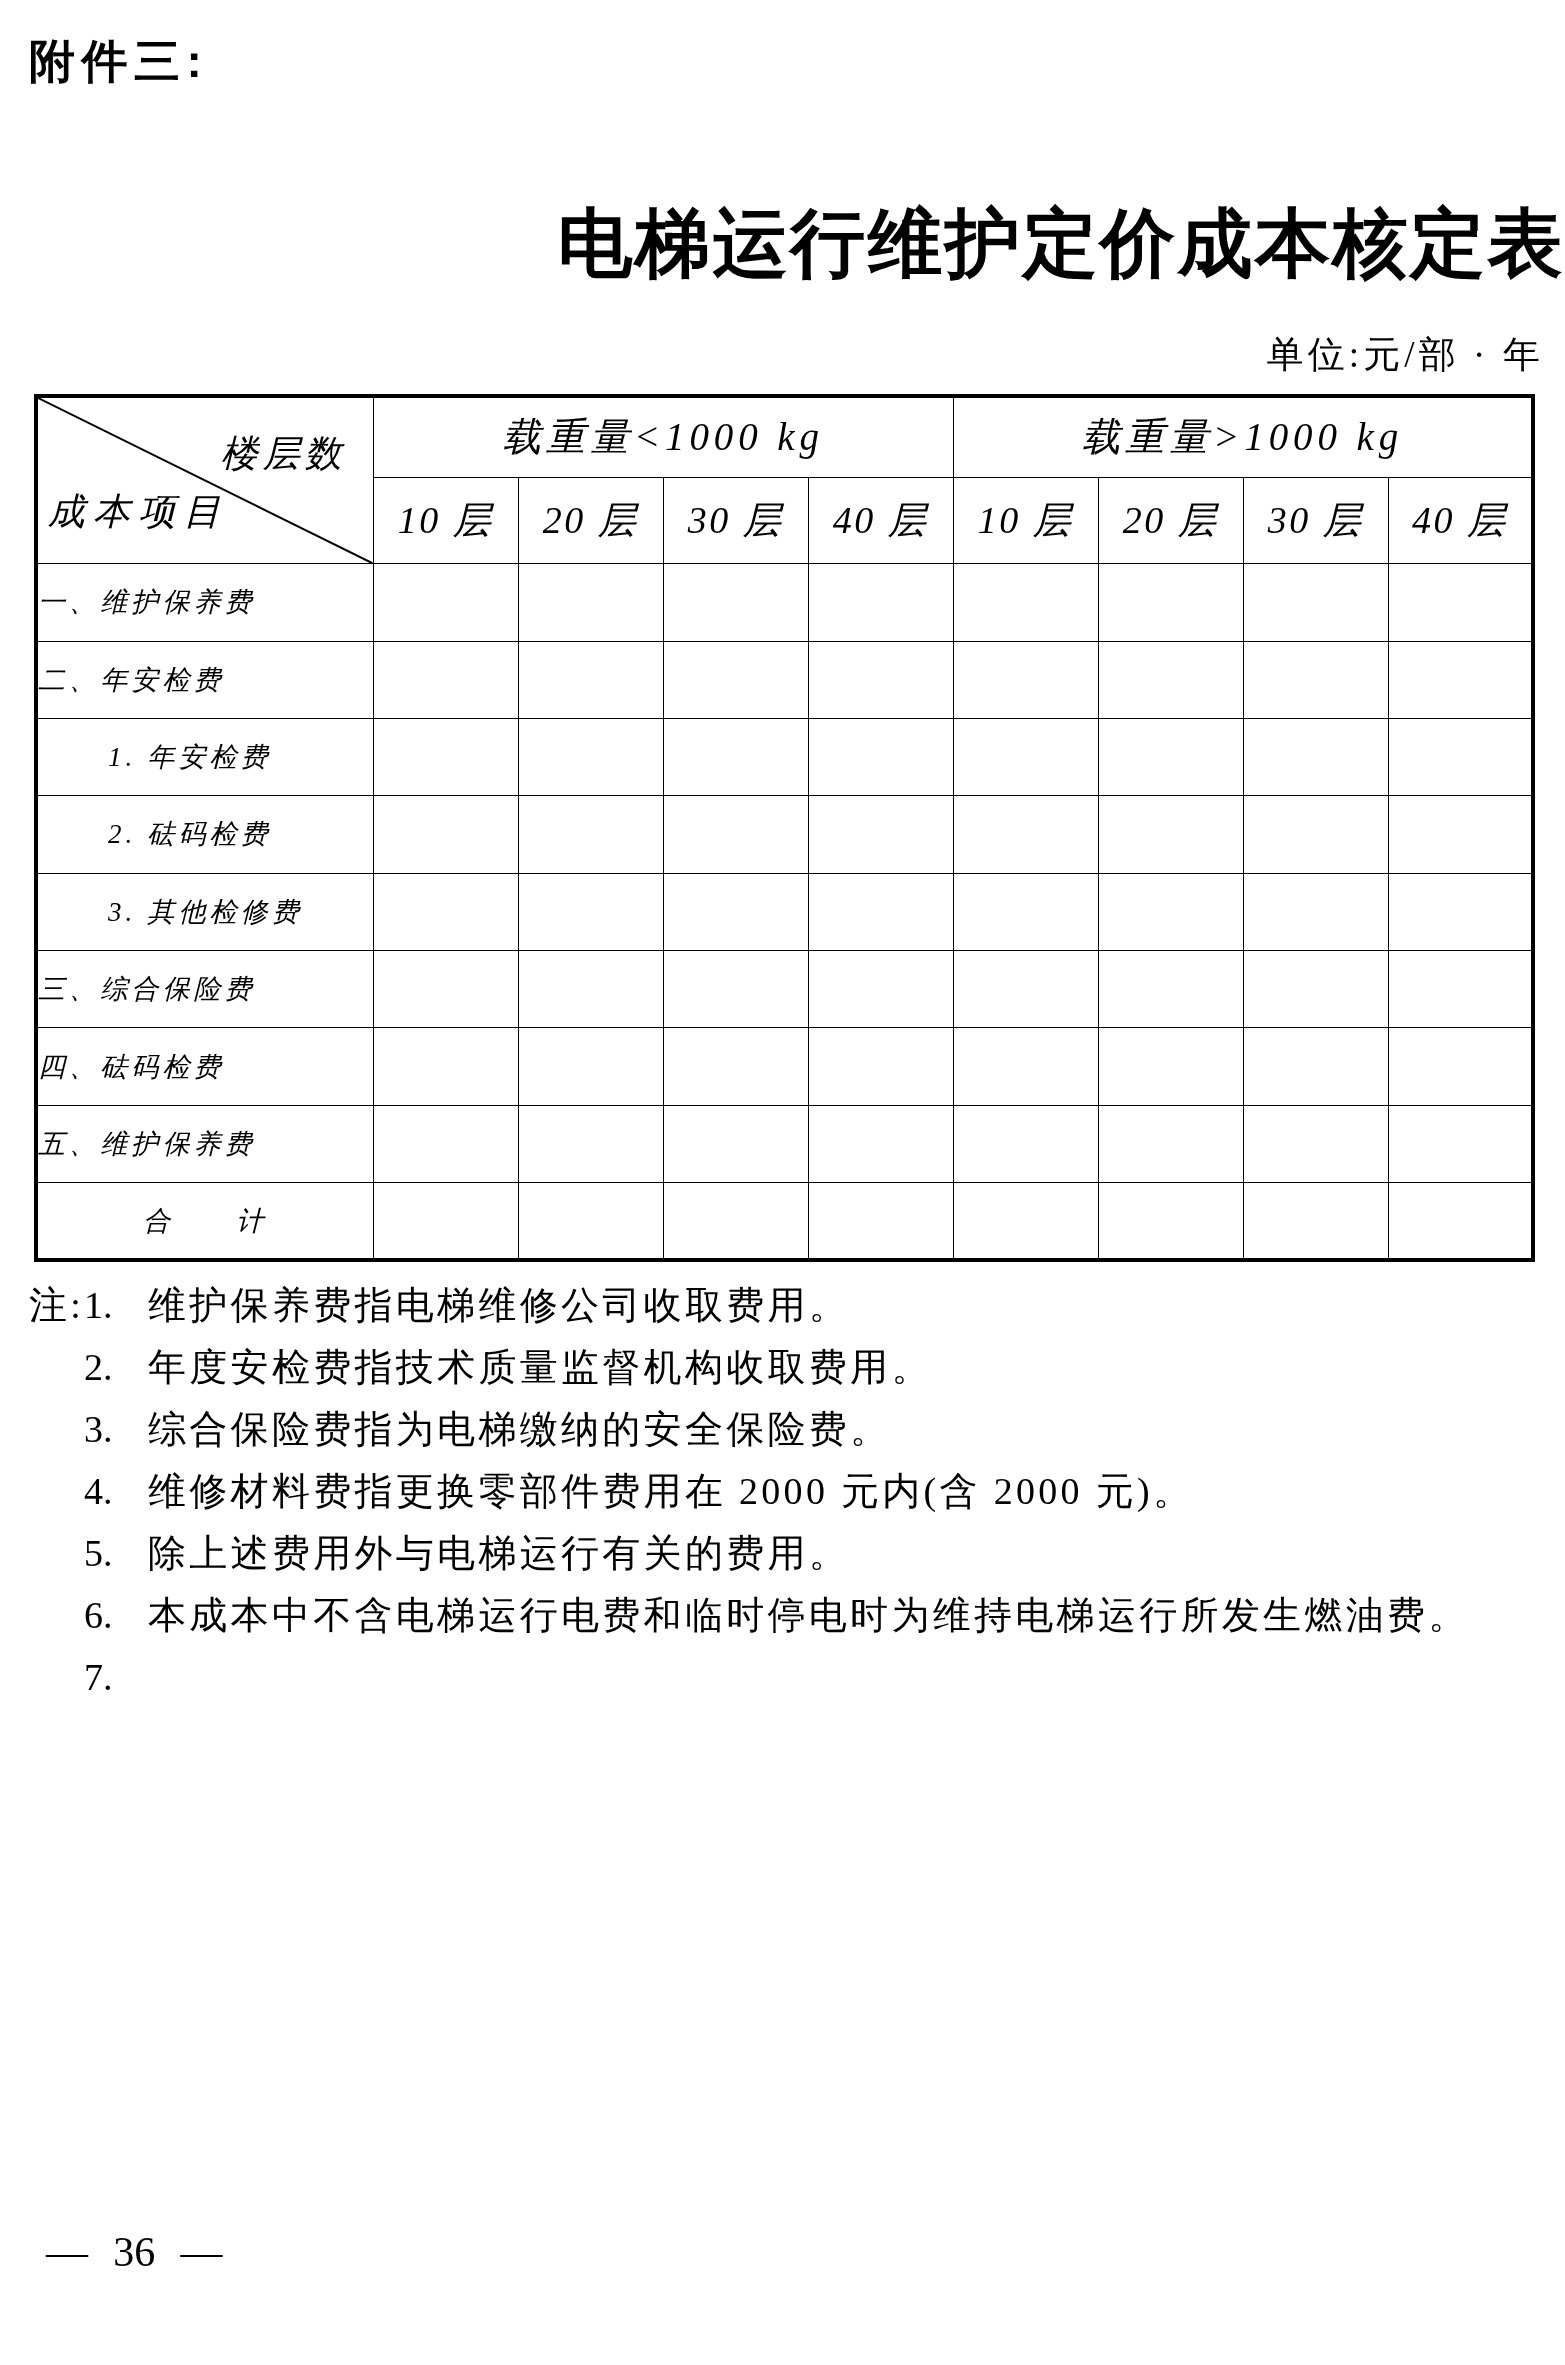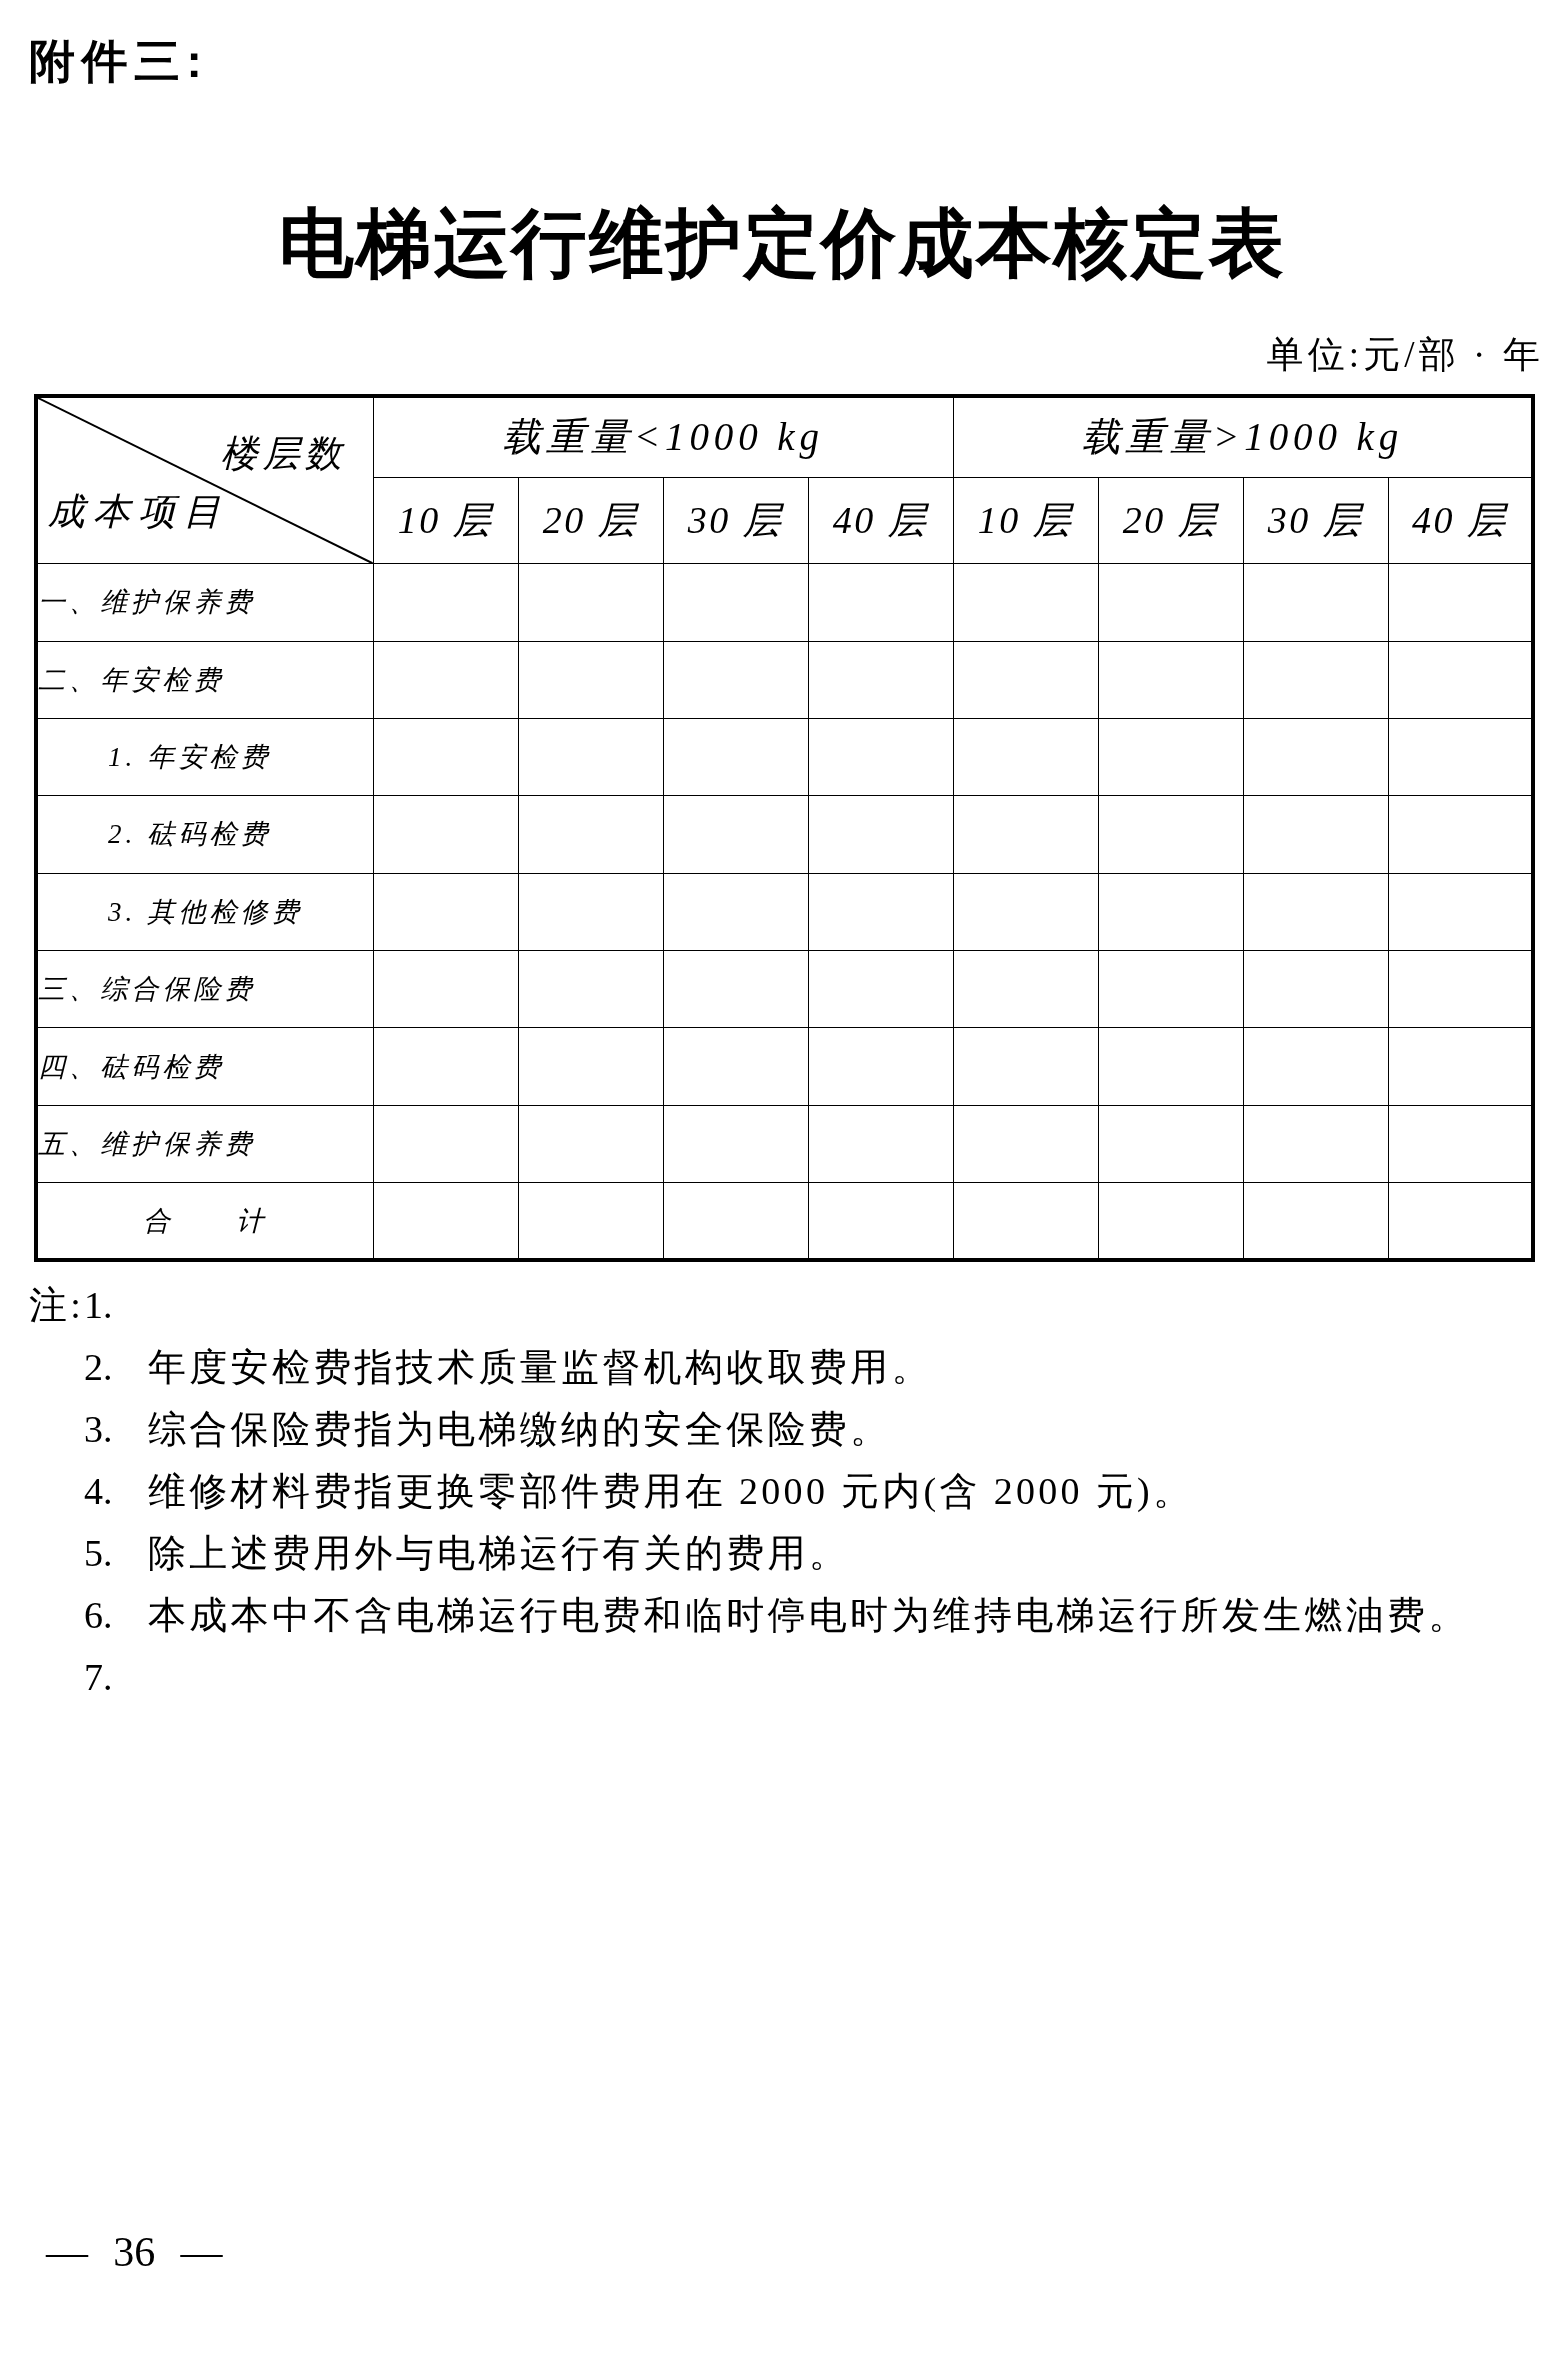--- a/index.html
+++ b/index.html
@@ -27,21 +27,21 @@
     font-weight: bold;
     font-size: 46px;
     letter-spacing: 6.5px;
     white-space: nowrap;
   }
   .doc-title {
     position: absolute;
     left: 0;
     right: 0;
     top: 194px;
-    text-align: center;
+    text-align: right;
     font-weight: bold;
     font-size: 75px;
     letter-spacing: 2.5px;
     white-space: nowrap;
   }
   .unit-label {
     position: absolute;
     right: 21px;
     top: 330px;
     font-size: 37px;
@@ -312,20 +312,21 @@
             <td></td>
         </tr>
       </tbody>
     </table>
   </div>
 
   <div class="notes">
     <div class="note-line">
       <span class="note-prefix">注:</span>
       <span class="note-num">1.</span>
+      <span class="note-text">维护保养费指电梯维修公司收取费用。</span>
     </div>
     <div class="note-line">
       <span class="note-num">2.</span>
       <span class="note-text">年度安检费指技术质量监督机构收取费用。</span>
     </div>
     <div class="note-line">
       <span class="note-num">3.</span>
       <span class="note-text">综合保险费指为电梯缴纳的安全保险费。</span>
     </div>
     <div class="note-line">

